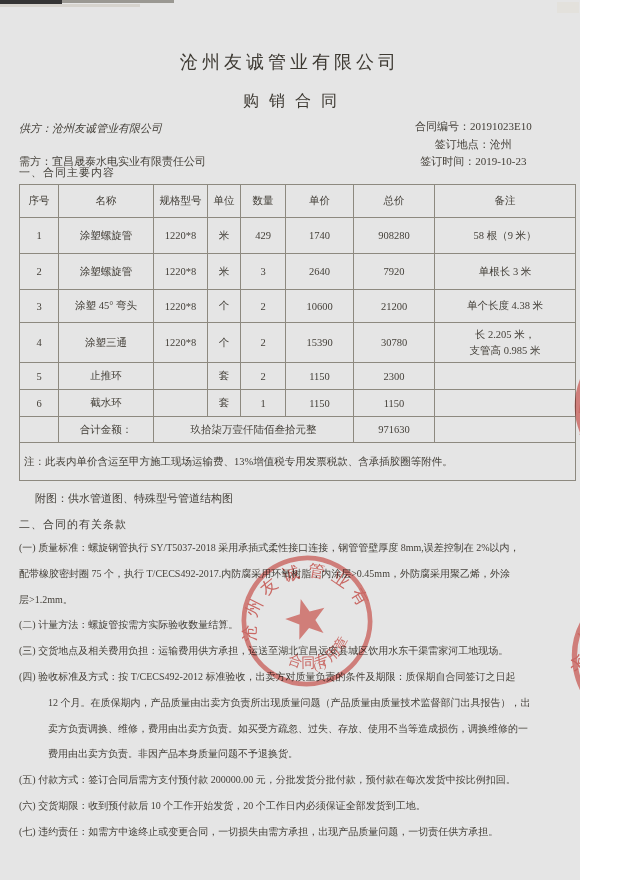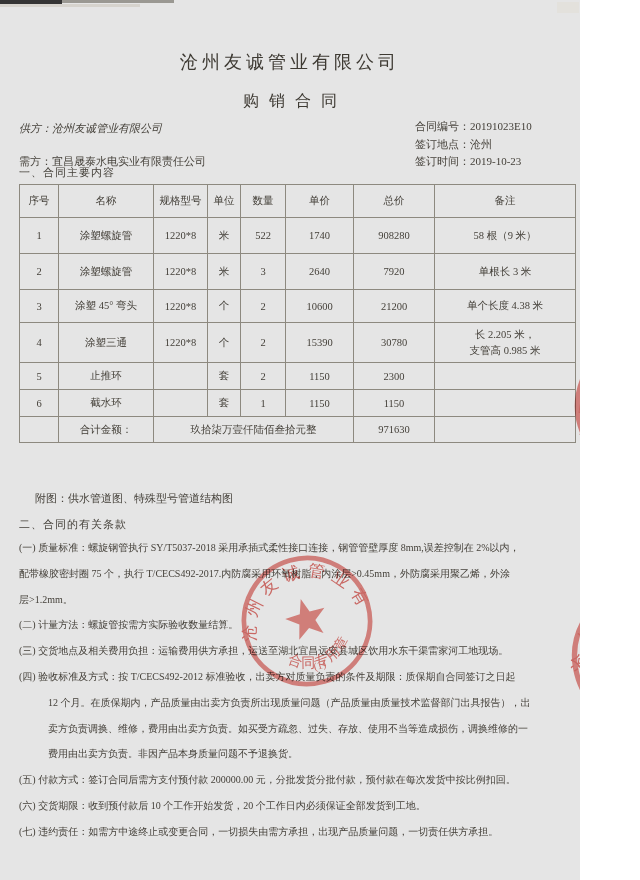--- a/index.html
+++ b/index.html
@@ -25,21 +25,21 @@
     position:absolute; top:50px; left:0; width:100%;
     text-align:center; font-size:18px; letter-spacing:4px; color:#3e3a33;
   }
   .doc-subtitle {
     position:absolute; top:91px; left:0; width:100%;
     text-align:center; font-size:16px; letter-spacing:10px; text-indent:10px; color:#3e3a33;
   }
   .info { position:absolute; top:118px; left:19px; right:18px; font-size:11px; }
   .info-left  { position:absolute; left:0; top:0; }
   .info-right { position:absolute; left:396px; top:0; }
-  .info-line { height:17.5px; line-height:17.5px; white-space:nowrap; }
+  .info-line { height:17.5px; line-height:17.5px; white-space:nowrap;text-align:center; }
   .supplier-line { position:absolute; top:3px;  left:0; white-space:nowrap;font-style:italic; }
   .buyer-line    { position:absolute; top:36px; left:0; white-space:nowrap; }
   .sec1-heading { position:absolute; top:165px; left:19px; font-size:11px; letter-spacing:1px; }
   
   .table-block { position:absolute; top:184px; left:19px; width:557px; }
   table { border-collapse:collapse; table-layout:fixed; width:557px; font-size:10.5px; }
   td, th {
     border:1px solid #8d897f; text-align:center; vertical-align:middle;
     font-weight:normal; color:#45413a; padding:1px 2px; overflow:hidden;
   }
@@ -121,21 +121,21 @@
         <td>数量</td>
         <td>单价</td>
         <td>总价</td>
         <td>备注</td>
       </tr>
       <tr class="r1">
         <td>1</td>
         <td>涂塑螺旋管</td>
         <td>1220*8</td>
         <td>米</td>
-        <td>522</td>
+        <td>429</td>
         <td>1740</td>
         <td>908280</td>
         <td class="remark">58 根（9 米）</td>
       </tr>
       <tr class="r2">
         <td>2</td>
         <td>涂塑螺旋管</td>
         <td>1220*8</td>
         <td>米</td>
         <td>3</td>
@@ -186,20 +186,23 @@
       </tr>
       <tr class="total">
         <td></td>
         <td>合计金额：</td>
         <td colspan="4">玖拾柒万壹仟陆佰叁拾元整</td>
         <td>971630</td>
         <td></td>
       </tr>
     </tbody>
       </table>
+    <div class="note-box">
+      <span>注：此表内单价含运至甲方施工现场运输费、13%增值税专用发票税款、含承插胶圈等附件。</span>
+    </div>
   </div>
 
   <div class="attachment-line">附图：供水管道图、特殊型号管道结构图</div>
   <div class="sec2-heading">二、合同的有关条款</div>
 
   <div class="clauses">
     <p class="clause-line">(一) 质量标准：螺旋钢管执行 SY/T5037-2018 采用承插式柔性接口连接，钢管管壁厚度 8mm,误差控制在 2%以内，</p>
     <p class="clause-line">配带橡胶密封圈 75 个，执行 T/CECS492-2017.内防腐采用环氧树脂，内涂层&gt;0.45mm，外防腐采用聚乙烯，外涂</p>
     <p class="clause-line">层&gt;1.2mm。</p>
     <p class="clause-line">(二) 计量方法：螺旋管按需方实际验收数量结算。</p>

